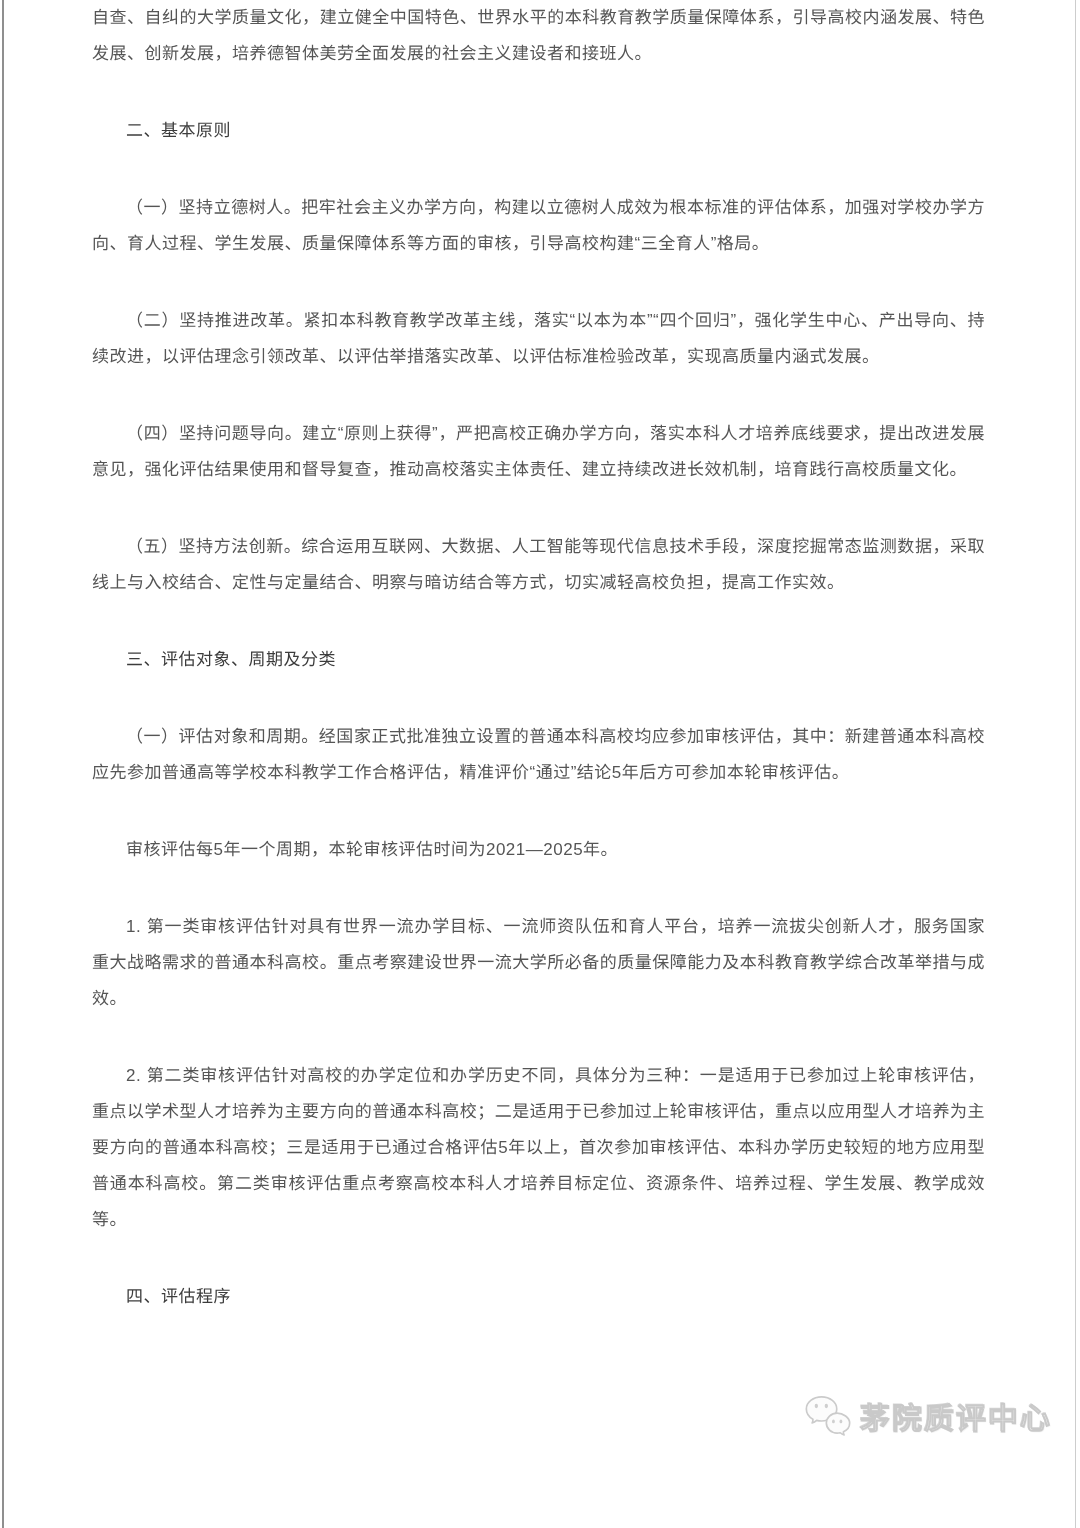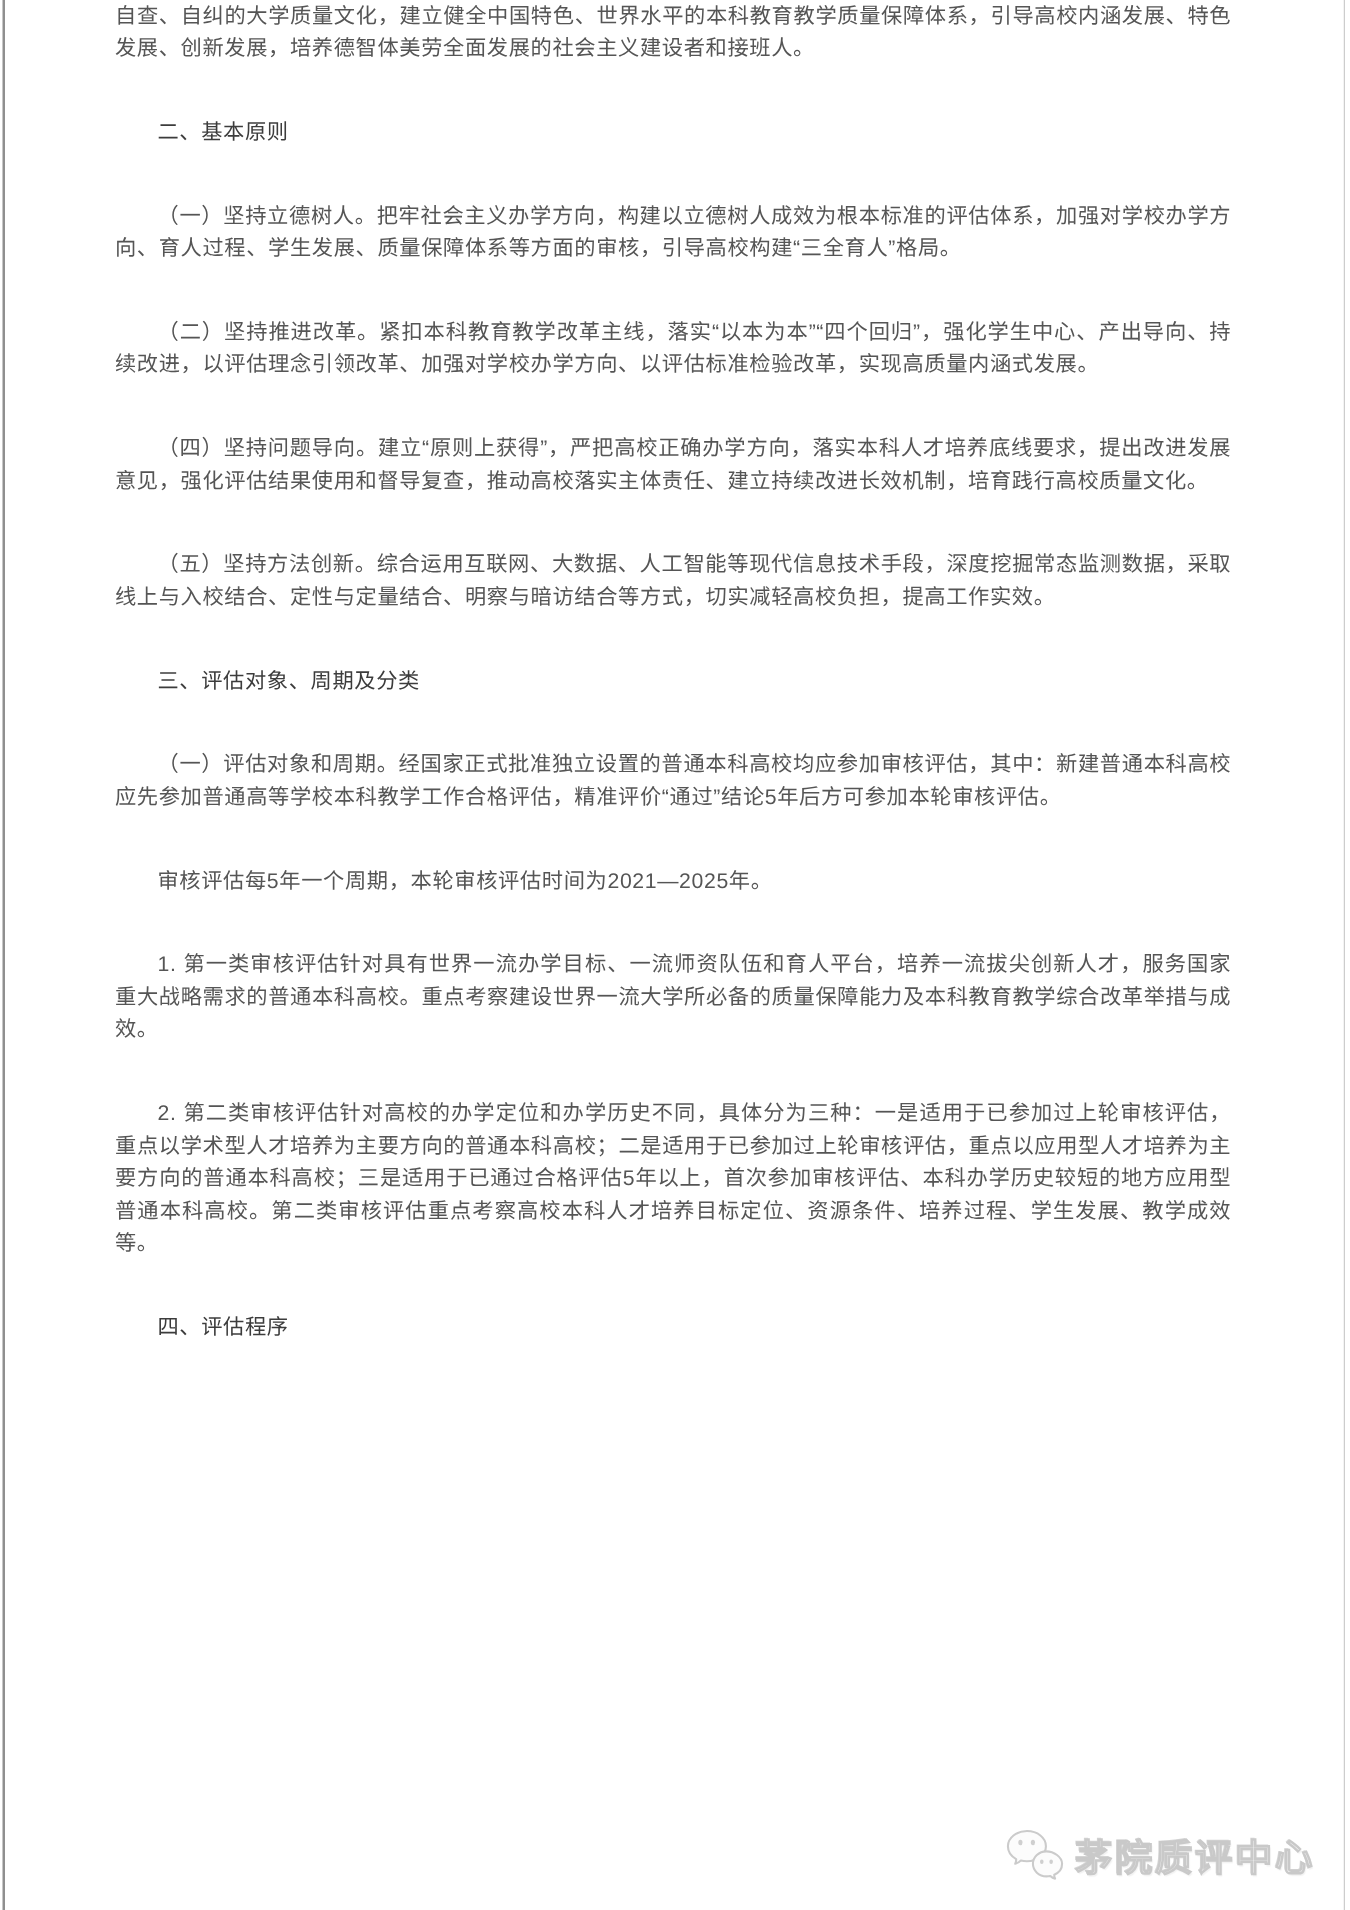--- a/index.html
+++ b/index.html
@@ -32,42 +32,42 @@
   }
   .article {
     position: absolute;
     top: 0;
     left: 92px;
     width: 893px;
   }
   .article p, .article h2 {
     margin: 41px 0;
     font-size: 17px;
-    line-height: 26px;
+    line-height: 36px;
     letter-spacing: 0.5px;
   }
   .article > :first-child {
     margin-top: 0;
   }
   .body-para {
     color: #555555;
     text-align: justify;
     text-indent: 2em;
   }
   .no-indent {
     text-indent: 0;
   }
   .heading {
     color: #3c3c3c;
     font-weight: normal;
     text-indent: 2em;
   }
   .watermark {
     position: absolute;
-    top: 1460px;
+    top: 1392px;
     right: 28px;
     display: flex;
     align-items: center;
     gap: 7px;
     user-select: none;
   }
   .wm-icon {
     display: block;
   }
   .wm-text {
@@ -84,21 +84,21 @@
 <body>
 
 <div class="page">
   <div class="edge edge-left"></div>
   <div class="edge edge-right"></div>
 
   <div class="article">
     <p class="body-para no-indent">自查、自纠的大学质量文化，建立健全中国特色、世界水平的本科教育教学质量保障体系，引导高校内涵发展、特色发展、创新发展，培养德智体美劳全面发展的社会主义建设者和接班人。</p>
     <h2 class="heading">二、基本原则</h2>
     <p class="body-para">（一）坚持立德树人。把牢社会主义办学方向，构建以立德树人成效为根本标准的评估体系，加强对学校办学方向、育人过程、学生发展、质量保障体系等方面的审核，引导高校构建“三全育人”格局。</p>
-    <p class="body-para">（二）坚持推进改革。紧扣本科教育教学改革主线，落实“以本为本”“四个回归”，强化学生中心、产出导向、持续改进，以评估理念引领改革、加强对学校办学方向、以评估标准检验改革，实现高质量内涵式发展。</p>
+    <p class="body-para">（二）坚持推进改革。紧扣本科教育教学改革主线，落实“以本为本”“四个回归”，强化学生中心、产出导向、持续改进，以评估理念引领改革、以评估举措落实改革、以评估标准检验改革，实现高质量内涵式发展。</p>
     <p class="body-para">（四）坚持问题导向。建立“原则上获得”，严把高校正确办学方向，落实本科人才培养底线要求，提出改进发展意见，强化评估结果使用和督导复查，推动高校落实主体责任、建立持续改进长效机制，培育践行高校质量文化。</p>
     <p class="body-para">（五）坚持方法创新。综合运用互联网、大数据、人工智能等现代信息技术手段，深度挖掘常态监测数据，采取线上与入校结合、定性与定量结合、明察与暗访结合等方式，切实减轻高校负担，提高工作实效。</p>
     <h2 class="heading">三、评估对象、周期及分类</h2>
     <p class="body-para">（一）评估对象和周期。经国家正式批准独立设置的普通本科高校均应参加审核评估，其中：新建普通本科高校应先参加普通高等学校本科教学工作合格评估，精准评价“通过”结论5年后方可参加本轮审核评估。</p>
     <p class="body-para">审核评估每5年一个周期，本轮审核评估时间为2021—2025年。</p>
     <p class="body-para">1. 第一类审核评估针对具有世界一流办学目标、一流师资队伍和育人平台，培养一流拔尖创新人才，服务国家重大战略需求的普通本科高校。重点考察建设世界一流大学所必备的质量保障能力及本科教育教学综合改革举措与成效。</p>
     <p class="body-para">2. 第二类审核评估针对高校的办学定位和办学历史不同，具体分为三种：一是适用于已参加过上轮审核评估，重点以学术型人才培养为主要方向的普通本科高校；二是适用于已参加过上轮审核评估，重点以应用型人才培养为主要方向的普通本科高校；三是适用于已通过合格评估5年以上，首次参加审核评估、本科办学历史较短的地方应用型普通本科高校。第二类审核评估重点考察高校本科人才培养目标定位、资源条件、培养过程、学生发展、教学成效等。</p>
     <h2 class="heading">四、评估程序</h2>
   </div>
 

